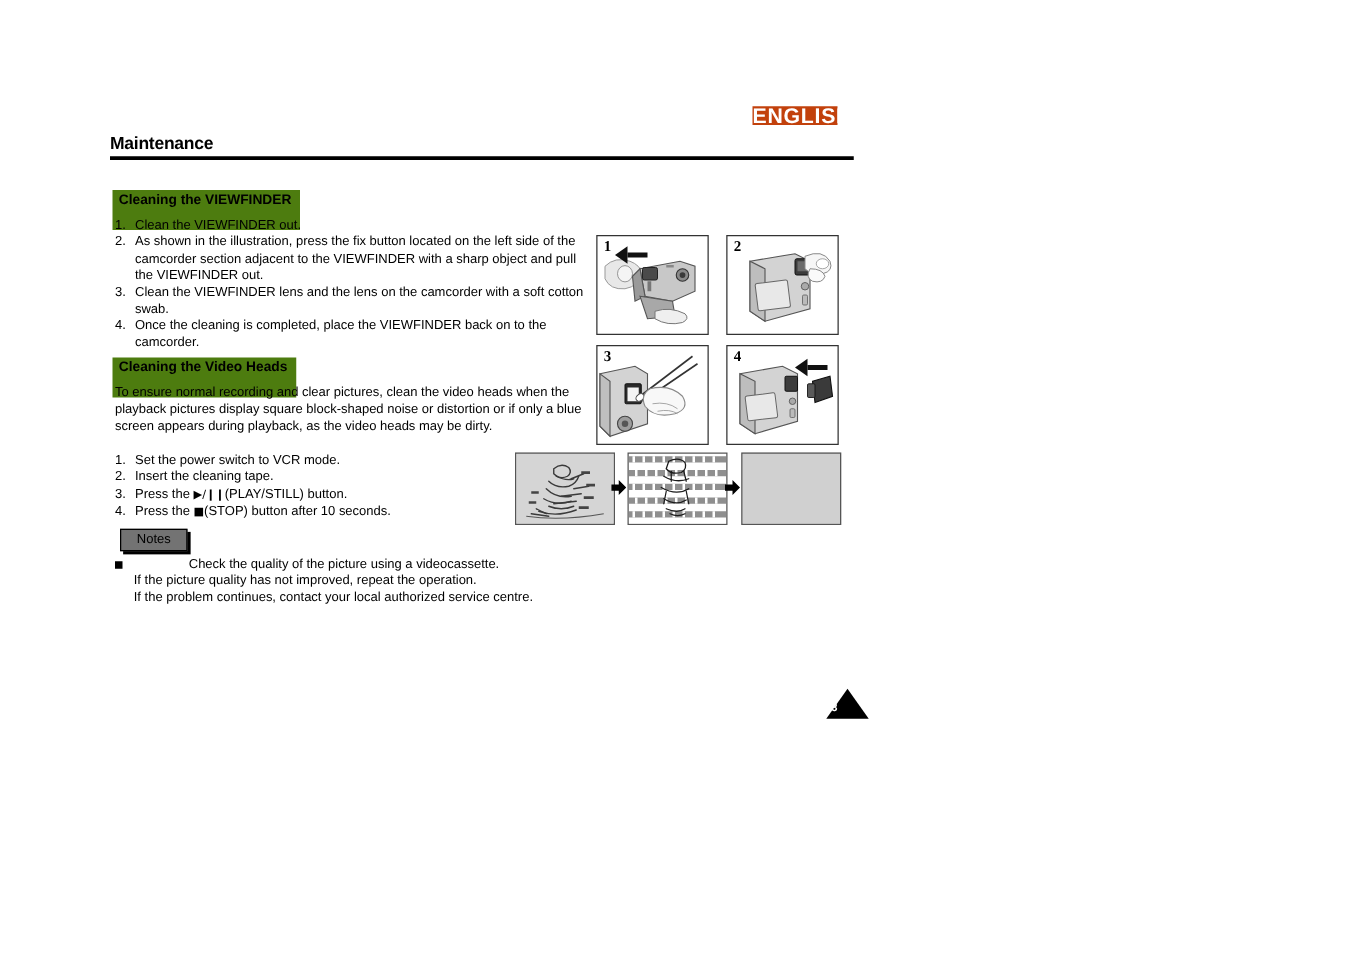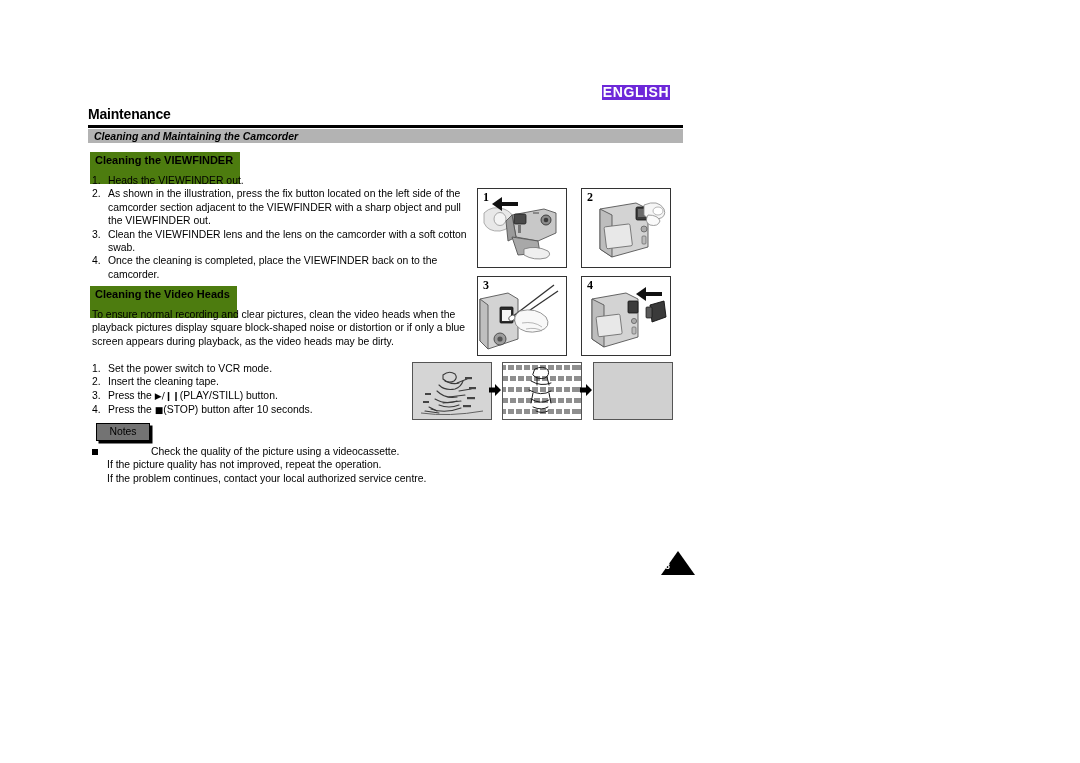--- a/index.html
+++ b/index.html
@@ -23,23 +23,23 @@
     height: 763px;
   }
 
   
   .english-badge {
     position: absolute;
     left: 602px;
     top: 85px;
     width: 68px;
     height: 15px;
-    background: #6d28d9;
+    background: #c2410c;
     color: #ffffff;
-    font-size: 14px;
+    font-size: 17px;
     font-weight: bold;
     letter-spacing: 0.6px;
     text-align: center;
     line-height: 15px;
   }
 
   
   .chapter-title {
     position: absolute;
     left: 88px;
@@ -234,31 +234,28 @@
 </head>
 <body>
 
 <div class="page">
 
   <div class="english-badge">ENGLISH</div>
 
   <div class="chapter-title">Maintenance</div>
   <div class="title-rule"></div>
 
-  <div class="section-band">
-    <div class="section-band-label">Cleaning and Maintaining the Camcorder</div>
-  </div>
 
   <div class="sub-heading" id="heading-viewfinder">Cleaning the VIEWFINDER</div>
 
   <div class="body-text" id="list-viewfinder">
     <ol class="num-list">
       <li>
         <span class="num">1.</span>
-        <span>Heads the VIEWFINDER out.</span>
+        <span>Clean the VIEWFINDER out.</span>
       </li>
       <li>
         <span class="num">2.</span>
         <span>As shown in the illustration, press the fix button located on the left side of the camcorder section adjacent to the VIEWFINDER with a sharp object and pull the VIEWFINDER out.</span>
       </li>
       <li>
         <span class="num">3.</span>
         <span>Clean the VIEWFINDER lens and the lens on the camcorder with a soft cotton swab.</span>
       </li>
       <li>

